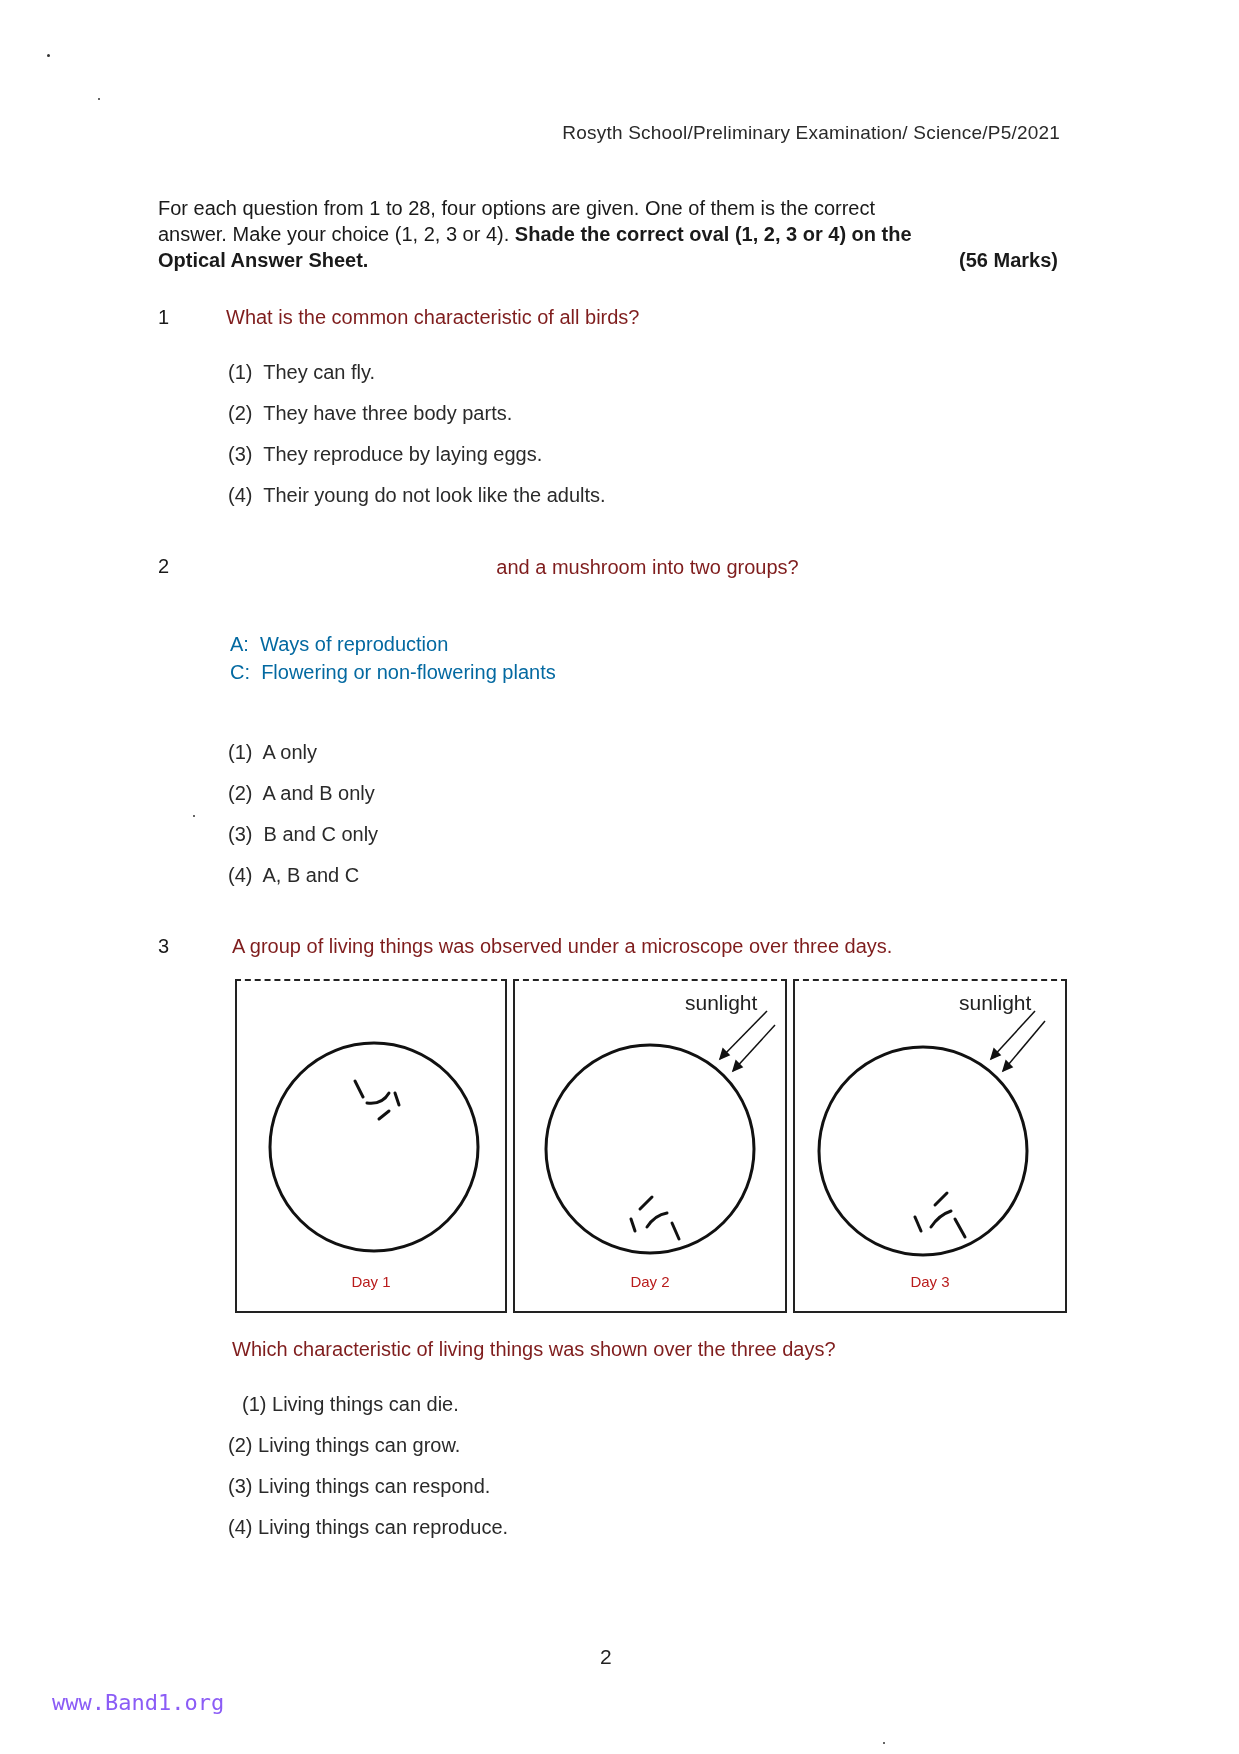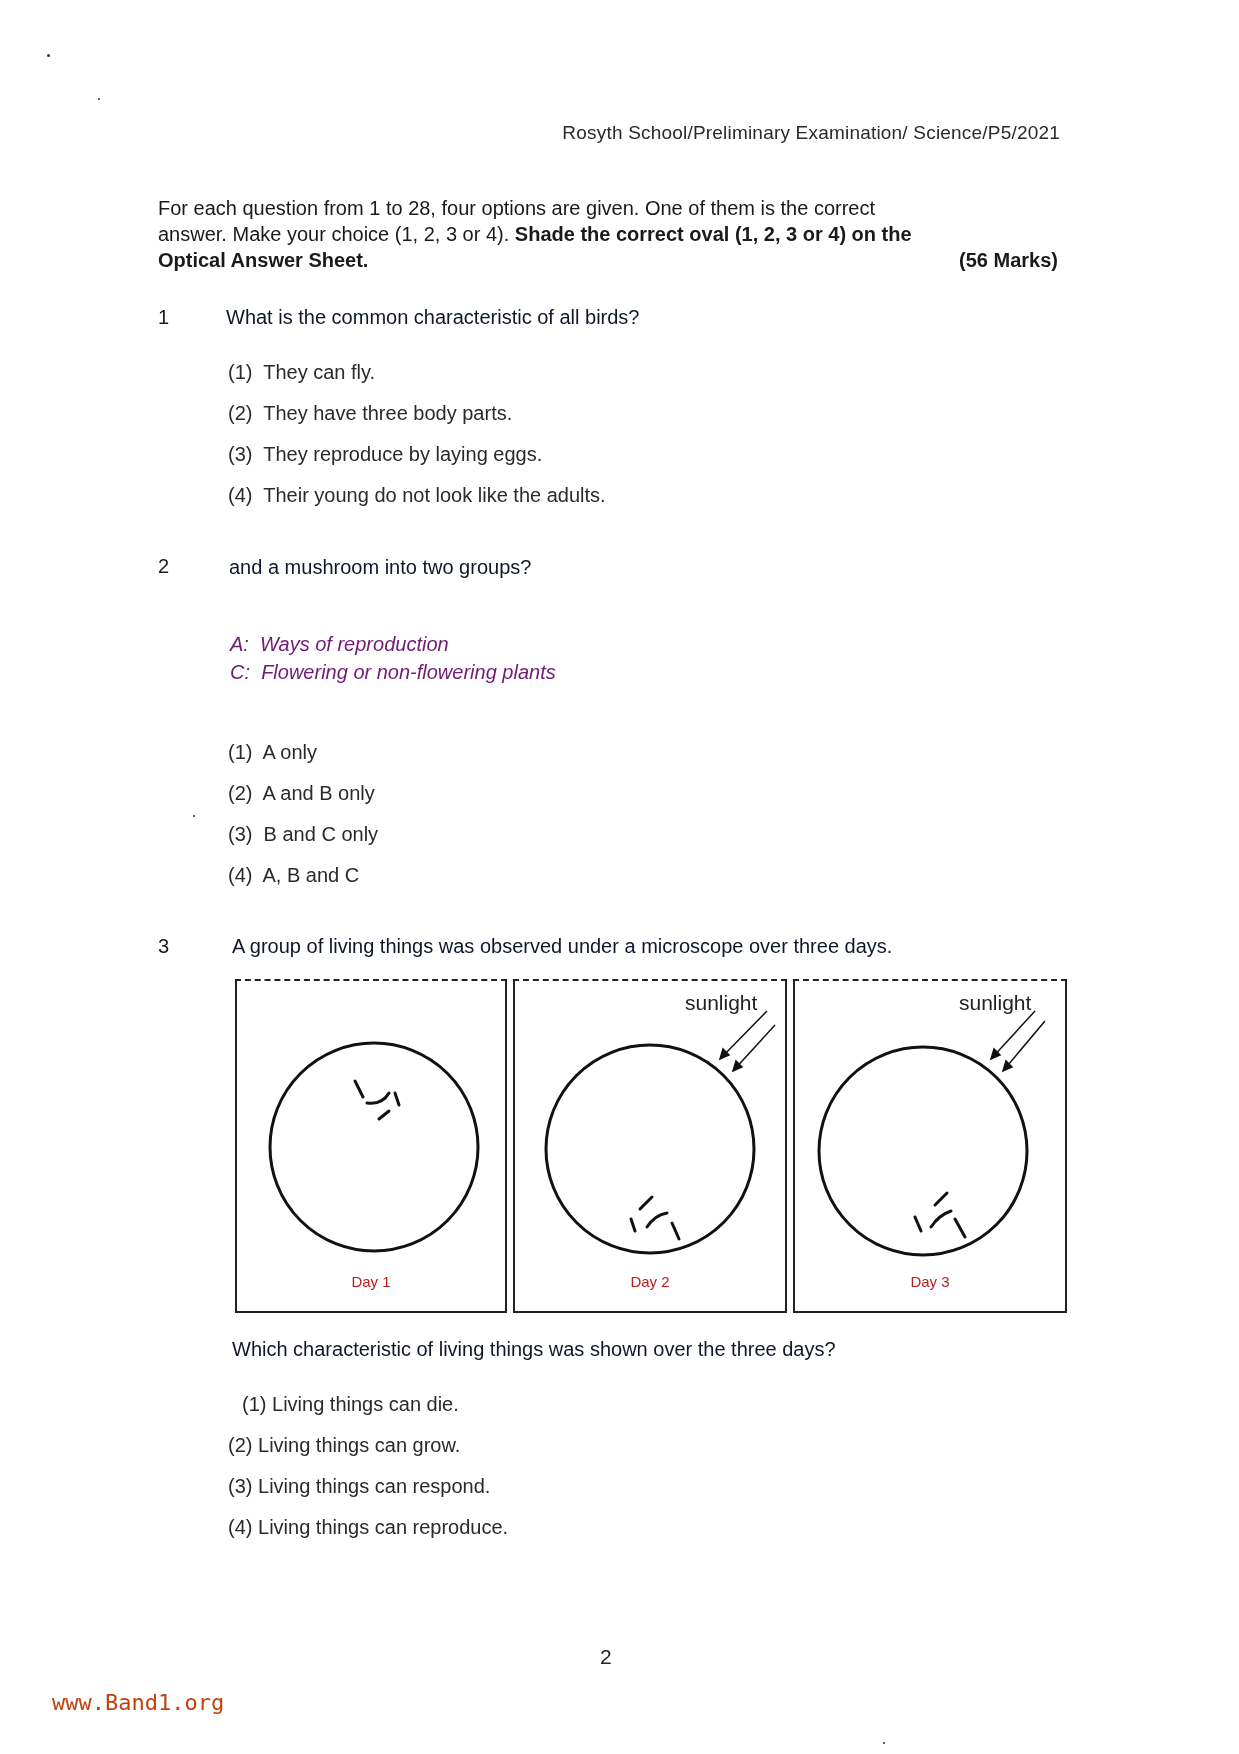--- a/index.html
+++ b/index.html
@@ -13,31 +13,31 @@
       font-size: 19px; color: #2a2a2a; letter-spacing: 0.2px;
     }
     .instructions {
       left: 158px; top: 195px; width: 900px;
       font-size: 20px; line-height: 26px; color: #1a1a1a;
     }
     .instructions .bold { font-weight: bold; }
     .instructions .marks { float: right; font-weight: bold; }
     .instructions .marks-u { }
     .qnum { font-size: 20px; color: #1a1a1a; }
-    .qtext { font-size: 20px; line-height: 26px; color: #0f172a; }
+    .qtext { font-size: 20px; line-height: 26px; color: #7f1d1d; text-align: center; }
     .opt { font-size: 20px; color: #2a2a2a; }
-    .stmt { font-size: 20px; line-height: 28px; color: #701a75; font-style: italic; }
+    .stmt { font-size: 20px; line-height: 28px; color: #0369a1; }
     .fig-box {
       position: absolute; border: 2px solid #222; background: #fff;
     }
     .fig-box.dashed-top { border-top-style: dashed; }
     .fig-label { position: absolute; width: 100%; text-align: center; font-size: 15px; color: #b91c1c; }
     .sun-label { position: absolute; font-size: 21px; color: #222; }
     .pagenum { left: 600px; top: 1645px; font-size: 21px; color: #222; }
-    .footer { left: 52px; top: 1690px; font-family: "DejaVu Sans Mono", monospace; font-size: 22px; color: #c2410c; }
+    .footer { left: 52px; top: 1690px; font-family: "DejaVu Sans Mono", monospace; font-size: 22px; color: #8b5cf6; }
     .dot { position: absolute; width: 3px; height: 3px; background: #333; border-radius: 50%; }
   </style>
 </head>
 <body>
 
 <div class="dot" style="left:47px;top:54px;"></div>
 <div class="dot" style="left:98px;top:98px;width:2px;height:2px;"></div>
 <div class="dot" style="left:193px;top:815px;width:2px;height:2px;"></div>
 <div class="dot" style="left:883px;top:1742px;width:2px;height:2px;"></div>
 

